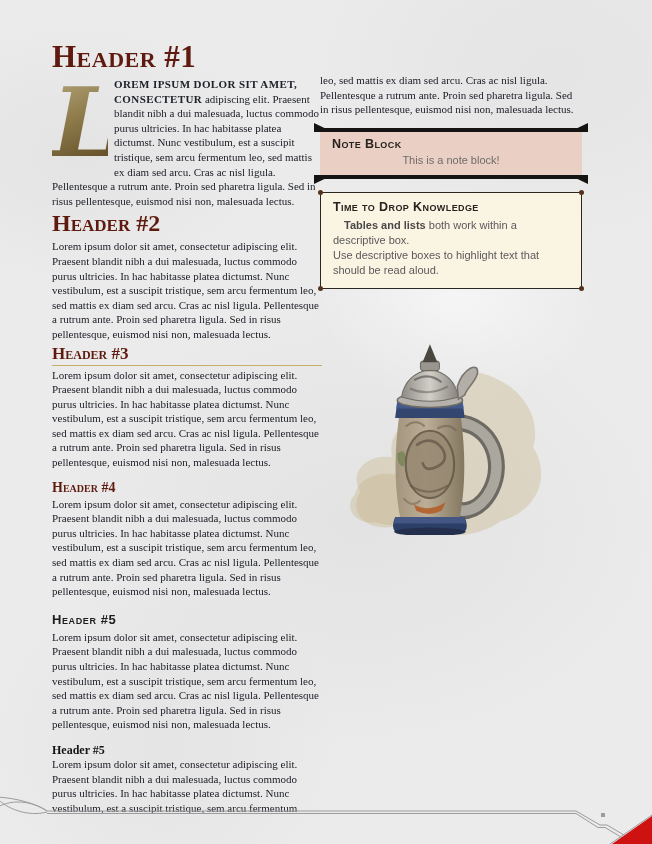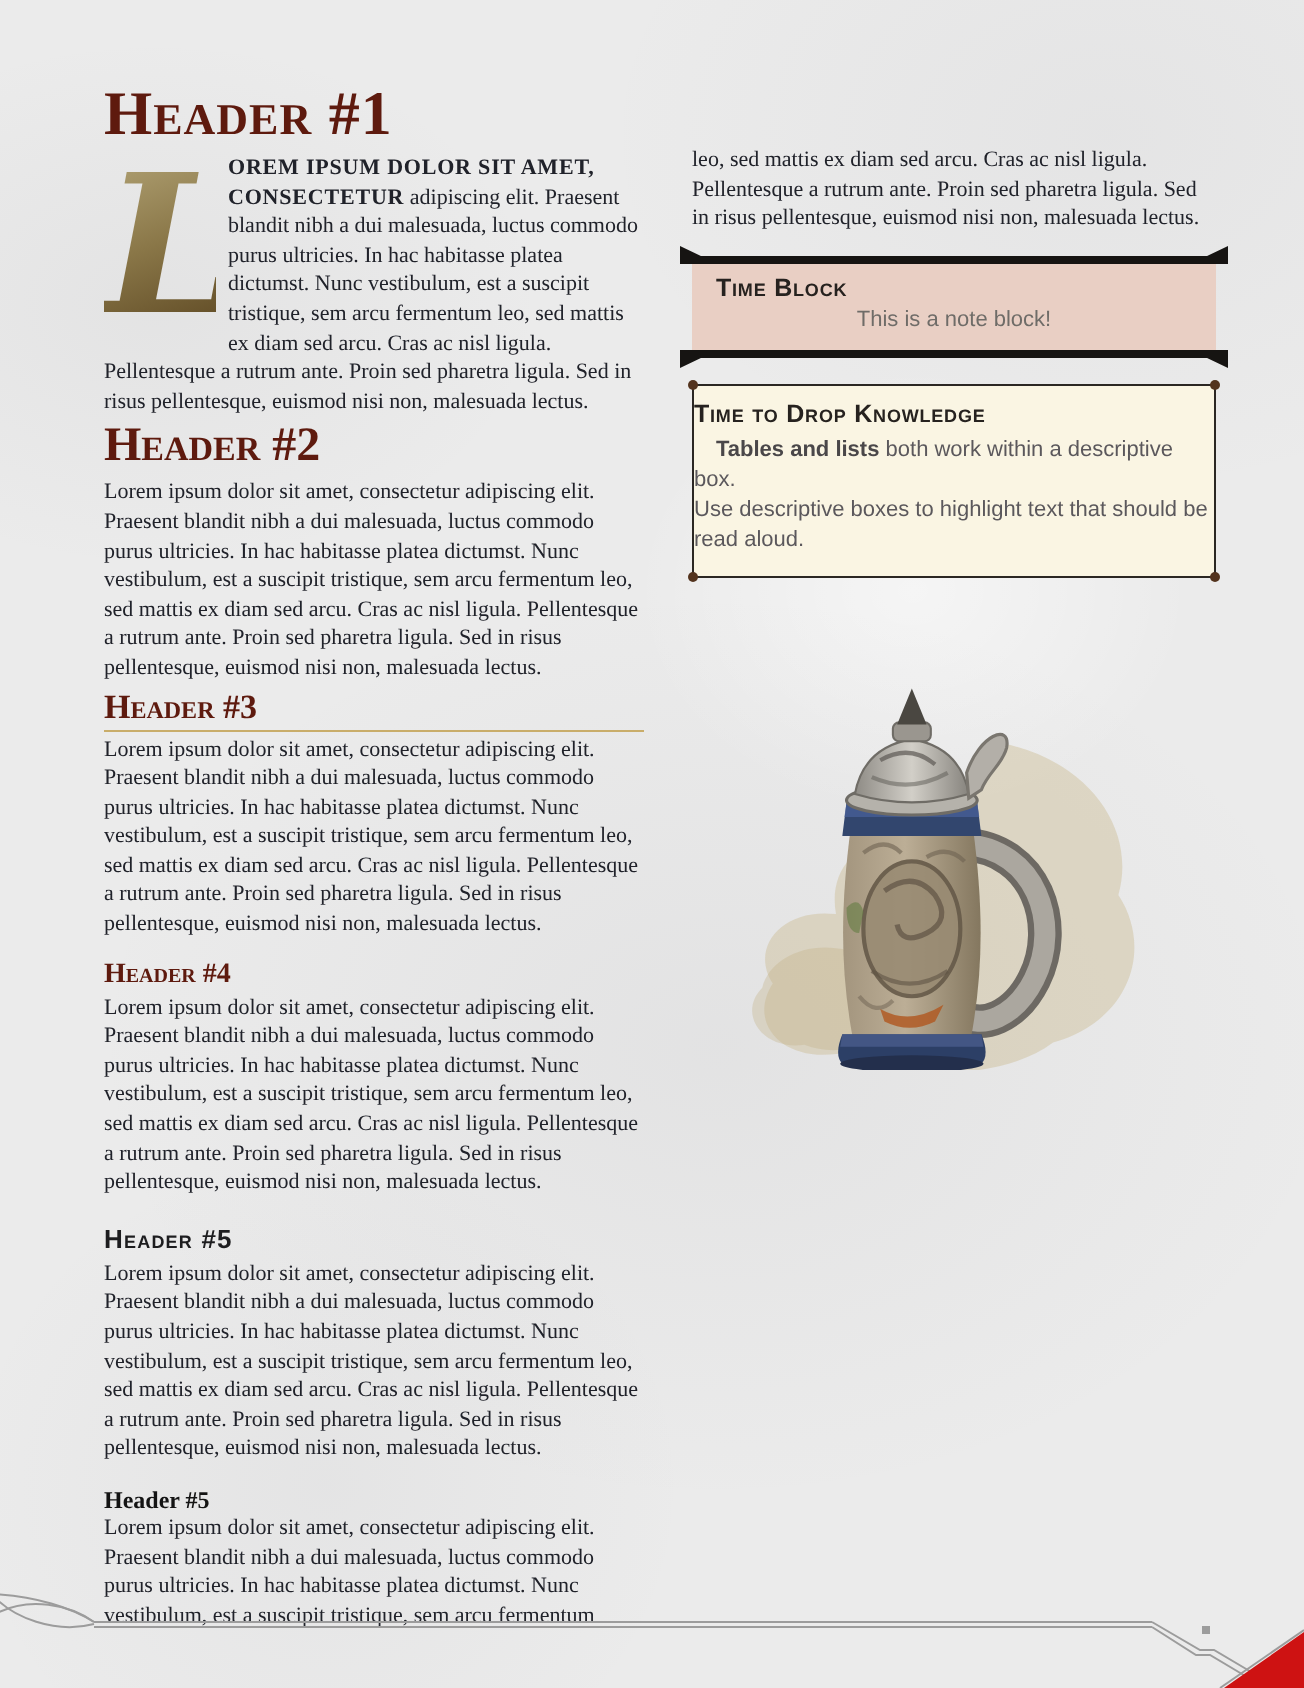--- a/index.html
+++ b/index.html
@@ -9,21 +9,21 @@
     background-color:#ebebeb;
     background-image:
       radial-gradient(ellipse 320px 220px at 12% 18%, rgba(125,125,130,.07), transparent 60%),
       radial-gradient(ellipse 420px 300px at 85% 8%,  rgba(120,120,128,.06), transparent 60%),
       radial-gradient(ellipse 520px 380px at 55% 62%, rgba(115,115,122,.07), transparent 60%),
       radial-gradient(ellipse 300px 280px at 25% 88%, rgba(120,120,128,.06), transparent 60%),
       radial-gradient(ellipse 200px 160px at 70% 35%, rgba(255,255,255,.5), transparent 70%);
   }
   .col{position:absolute;color:#20222a;font-size:11px;line-height:14.6px;}
   #left-col{left:52px;top:40px;width:270px;}
-  #right-col{left:346px;top:73px;width:262px;}
+  #right-col{left:320px;top:73px;width:262px;}
 
   h1,h2,h3,h4{font-family:"Liberation Serif",serif;font-variant:small-caps;color:#5e1a0e;font-weight:700;margin:0;}
   h1{font-size:31px;line-height:33px;letter-spacing:.5px;margin-bottom:4px;}
   h2{font-size:24px;line-height:26px;margin-bottom:3px;}
   h3{font-size:17px;line-height:19px;margin-bottom:2px;
      border-bottom:1.5px solid #c9ad6a;padding-bottom:2px;}
   h4{font-size:14px;line-height:16px;margin-top:10px;margin-bottom:1px;}
   h5{font-family:"Liberation Sans",sans-serif;font-variant:small-caps;color:#1d1d1f;
      font-size:13px;line-height:15px;font-weight:700;letter-spacing:.6px;margin:13px 0 3px;}
   h6{font-family:"Liberation Serif",serif;color:#141414;font-size:12px;line-height:14px;
@@ -45,21 +45,21 @@
   .note{position:relative;background:#e9cfc4;margin:14px 0 4px;padding:6px 12px 8px;}
   .notebar{position:absolute;left:-6px;width:calc(100% + 12px);height:9px;display:block;}
   .notebar.top{top:-8px;}
   .notebar.bottom{bottom:-8px;transform:scaleY(-1);}
   .note-title{font-family:"Liberation Sans",sans-serif;font-variant:small-caps;
     font-weight:700;font-size:12.5px;color:#26221f;letter-spacing:.4px;}
   .note-body{font-family:"Liberation Sans",sans-serif;font-size:11px;color:#6f6c68;margin-top:2px;text-align:center;}
 
   
   .descbox{position:relative;background:#faf5e3;border:1px solid #2b2723;
-    margin-top:16px;padding:7px 0 10px;}
+    margin-top:16px;padding:7px 12px 10px;}
   .dot{position:absolute;width:5px;height:5px;border-radius:50%;background:#53331d;}
   .dot.tl{top:-3px;left:-3px;} .dot.tr{top:-3px;right:-3px;}
   .dot.bl{bottom:-3px;left:-3px;} .dot.br{bottom:-3px;right:-3px;}
   .desc-title{font-family:"Liberation Sans",sans-serif;font-variant:small-caps;
     font-weight:700;font-size:12.5px;color:#26221f;letter-spacing:.4px;margin-bottom:3px;}
   .desc-body{font-family:"Liberation Sans",sans-serif;font-size:11px;line-height:15px;color:#5b585c;}
   .desc-indent{text-indent:11px;}
   .desc-bold{font-weight:700;color:#4a4749;}
 
   .stein-wrap{margin-top:30px;text-align:center;}
@@ -91,21 +91,21 @@
   <p class="para">Lorem ipsum dolor sit amet, consectetur adipiscing elit. Praesent blandit nibh a dui malesuada, luctus commodo purus ultricies. In hac habitasse platea dictumst. Nunc vestibulum, est a suscipit tristique, sem arcu fermentum</p>
 </div>
 
 <div class="col" id="right-col">
   <p class="para">leo, sed mattis ex diam sed arcu. Cras ac nisl ligula. Pellentesque a rutrum ante. Proin sed pharetra ligula. Sed in risus pellentesque, euismod nisi non, malesuada lectus.</p>
 
   <div class="note">
     <svg class="notebar top" viewBox="0 0 262 9" preserveAspectRatio="none">
       <polygon points="0,0 10,5 252,5 262,0 262,9 0,9" fill="#161412"></polygon>
     </svg>
-    <div class="note-title">Time Block</div>
+    <div class="note-title">Note Block</div>
     <div class="note-body">This is a note block!</div>
     <svg class="notebar bottom" viewBox="0 0 262 9" preserveAspectRatio="none">
       <polygon points="0,0 10,5 252,5 262,0 262,9 0,9" fill="#161412"></polygon>
     </svg>
   </div>
 
   <div class="descbox">
     <span class="dot tl"></span>
     <span class="dot tr"></span>
     <span class="dot bl"></span>

